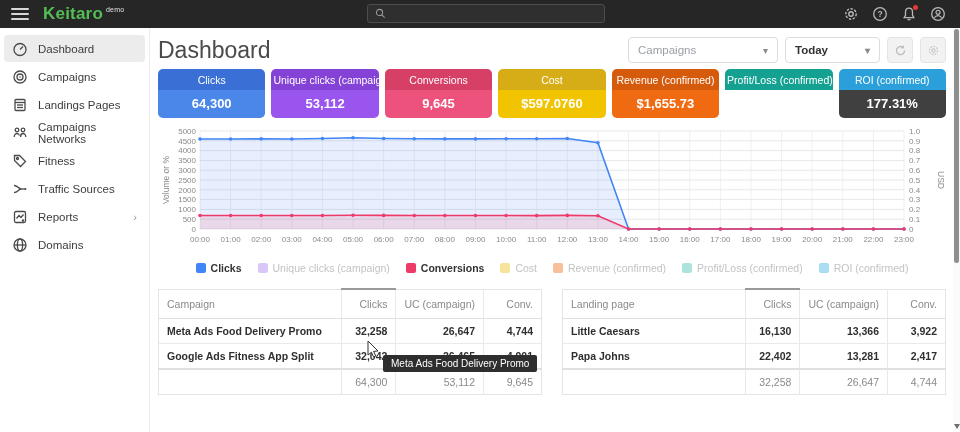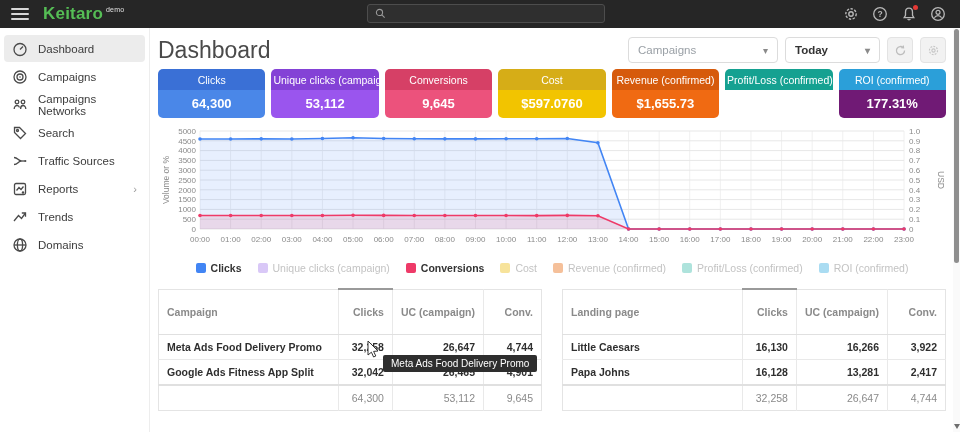--- a/index.html
+++ b/index.html
@@ -67,21 +67,21 @@
   .lg-item { display:flex; align-items:center; gap:5px; font-size:10.5px; cursor:pointer; }
   .lg-sw { width:10px; height:10px; border-radius:2px; }
   .lg-item.off { color:#c3c3c3; }
   .lg-item.on { color:#333; font-weight:bold; }
 
   
   .tables { display:flex; gap:20px; margin-top:11px; }
   .tbl-box { flex:1 1 0; }
   table { width:100%; border-collapse:collapse; font-size:10.5px;
           border:1px solid #e4e4e4; }
-  th { color:#8a8a8a; font-weight:700; text-align:left; padding:16px 8px;
+  th { color:#8a8a8a; font-weight:400; text-align:left; padding:8px 8px;
        border-bottom:1px solid #e0e0e0; cursor:pointer; white-space:nowrap; }
   th.num, td.num { text-align:right; border-left:1px solid #e9e9e9; }
   th.sorted { border-top:2px solid #9a9a9a; }
   tbody td { padding:6px 8px; border-bottom:1px solid #e9e9e9; color:#2f2f2f; }
   tbody td.name { font-weight:bold; }
   tbody td.num { font-weight:bold; }
   tbody tr { cursor:pointer; }
   tfoot td { padding:6px 8px; color:#8a8a8a; border-top:2px solid #e0e0e0; }
   .col-clicks { width:54px; } .col-uc { width:86px; } .col-conv { width:58px; }
 
@@ -160,58 +160,60 @@
     <div class="side-item">
       <span class="ic"><svg width="16" height="16" viewBox="0 0 16 16">
           <circle cx="8" cy="8" r="6" fill="none" stroke="#4a4a4a" stroke-width="1.3"></circle>
           <circle cx="8" cy="8" r="3" fill="none" stroke="#4a4a4a" stroke-width="1.3"></circle>
           <circle cx="8" cy="8" r="0.8" fill="#4a4a4a"></circle>
         </svg></span>
       <span>Campaigns</span>
     </div>
     <div class="side-item">
       <span class="ic"><svg width="16" height="16" viewBox="0 0 16 16">
+          <rect x="3" y="2.5" width="10" height="11" rx="1" fill="none" stroke="#4a4a4a" stroke-width="1.3"></rect>
+          <line x1="3" y1="5.5" x2="13" y2="5.5" fill="none" stroke="#4a4a4a" stroke-width="1.3"></line>
+          <line x1="5" y1="8" x2="11" y2="8" fill="none" stroke="#4a4a4a" stroke-width="1.3"></line>
+          <line x1="5" y1="10.5" x2="11" y2="10.5" fill="none" stroke="#4a4a4a" stroke-width="1.3"></line>
+        </svg></span>
+      <span>Landings Pages</span>
+    </div>
+    <div class="side-item">
+      <span class="ic"><svg width="16" height="16" viewBox="0 0 16 16">
           <circle cx="5" cy="5" r="1.8" fill="none" stroke="#4a4a4a" stroke-width="1.3"></circle>
           <circle cx="11" cy="5" r="1.8" fill="none" stroke="#4a4a4a" stroke-width="1.3"></circle>
           <path d="M2.2 12 C2.2 9.5 4 8.5 5 8.5 C6 8.5 7.2 9.2 7.4 10.5" fill="none" stroke="#4a4a4a" stroke-width="1.3"></path>
           <path d="M8.6 12 C8.6 9.5 10 8.5 11 8.5 C12 8.5 13.8 9.5 13.8 12" fill="none" stroke="#4a4a4a" stroke-width="1.3"></path>
         </svg></span>
       <span>Campaigns Networks</span>
     </div>
     <div class="side-item">
       <span class="ic"><svg width="16" height="16" viewBox="0 0 16 16">
           <path d="M2.5 2.5 L7.5 2.5 L13.5 8.5 L8.5 13.5 L2.5 7.5 Z" fill="none" stroke="#4a4a4a" stroke-width="1.3"></path>
           <circle cx="5.5" cy="5.5" r="1" fill="none" stroke="#4a4a4a" stroke-width="1.3"></circle>
         </svg></span>
-      <span>Search</span>
+      <span>Fitness</span>
     </div>
     <div class="side-item">
       <span class="ic"><svg width="16" height="16" viewBox="0 0 16 16">
           <path d="M2 4.5 C6 4.5 6 8 9.5 8" fill="none" stroke="#4a4a4a" stroke-width="1.3"></path>
           <path d="M2 11.5 C6 11.5 6 8 9.5 8" fill="none" stroke="#4a4a4a" stroke-width="1.3"></path>
           <line x1="9.5" y1="8" x2="13" y2="8" fill="none" stroke="#4a4a4a" stroke-width="1.3"></line>
           <circle cx="13.4" cy="8" r="1" fill="#4a4a4a"></circle>
         </svg></span>
       <span>Traffic Sources</span>
     </div>
     <div class="side-item">
       <span class="ic"><svg width="16" height="16" viewBox="0 0 16 16">
           <rect x="2.5" y="2.5" width="11" height="11" rx="1.5" fill="none" stroke="#4a4a4a" stroke-width="1.3"></rect>
           <polyline points="4.5,9.5 7,6.5 9,8.5 11.5,5.5" fill="none" stroke="#4a4a4a" stroke-width="1.3"></polyline>
           <circle cx="11" cy="11.5" r="1.2" fill="#4a4a4a"></circle>
         </svg></span>
       <span>Reports</span>
       <span class="chev">›</span>
-    </div>
-    <div class="side-item">
-      <span class="ic"><svg width="16" height="16" viewBox="0 0 16 16">
-          <polyline points="2,12 6.5,6.5 9.5,9.5 13.5,4" fill="none" stroke="#4a4a4a" stroke-width="1.3"></polyline>
-          <polyline points="9.8,4 13.5,4 13.5,7.7" fill="none" stroke="#4a4a4a" stroke-width="1.3"></polyline>
-        </svg></span>
-      <span>Trends</span>
     </div>
     <div class="side-item">
       <span class="ic"><svg width="16" height="16" viewBox="0 0 16 16">
           <circle cx="8" cy="8" r="6" fill="none" stroke="#4a4a4a" stroke-width="1.3"></circle>
           <ellipse cx="8" cy="8" rx="2.6" ry="6" fill="none" stroke="#4a4a4a" stroke-width="1.3"></ellipse>
           <line x1="2" y1="8" x2="14" y2="8" fill="none" stroke="#4a4a4a" stroke-width="1.3"></line>
         </svg></span>
       <span>Domains</span>
     </div>
   </nav>
@@ -263,21 +265,21 @@
       </div>
       <div class="card">
         <div class="lb" style="background:#d65a0c">Revenue (confirmed)</div>
         <div class="vl" style="background:#f06a12">$1,655.73</div>
       </div>
       <div class="card">
         <div class="lb" style="background:#15a191">Profit/Loss (confirmed)</div>
       </div>
       <div class="card">
         <div class="lb" style="background:#2b9fd9">ROI (confirmed)</div>
-        <div class="vl" style="background:#701a75">177.31%</div>
+        <div class="vl" style="background:#404040">177.31%</div>
       </div>
     </div>
 
   <div class="chart-wrap" id="chart"><svg width="100%" height="130" viewBox="0 0 788 130" preserveAspectRatio="none" font-family="Liberation Sans, sans-serif">
         <line x1="42" y1="7" x2="42" y2="105" stroke="#f0f0f0" stroke-width="1"></line>
         <line x1="72.6086956521739" y1="7" x2="72.6086956521739" y2="105" stroke="#f0f0f0" stroke-width="1"></line>
         <line x1="103.21739130434783" y1="7" x2="103.21739130434783" y2="105" stroke="#f0f0f0" stroke-width="1"></line>
         <line x1="133.82608695652175" y1="7" x2="133.82608695652175" y2="105" stroke="#f0f0f0" stroke-width="1"></line>
         <line x1="164.43478260869566" y1="7" x2="164.43478260869566" y2="105" stroke="#f0f0f0" stroke-width="1"></line>
         <line x1="195.04347826086956" y1="7" x2="195.04347826086956" y2="105" stroke="#f0f0f0" stroke-width="1"></line>
@@ -485,26 +487,26 @@
               <th>Landing page</th>
               <th class="num col-clicks sorted">Clicks</th>
               <th class="num col-uc">UC (campaign)</th>
               <th class="num col-conv">Conv.</th>
             </tr>
           </thead>
           <tbody>
             <tr>
               <td class="name">Little Caesars</td>
               <td class="num">16,130</td>
-              <td class="num">16,266</td>
+              <td class="num">13,366</td>
               <td class="num">3,922</td>
             </tr>
             <tr>
               <td class="name">Papa Johns</td>
-              <td class="num">16,128</td>
+              <td class="num">22,402</td>
               <td class="num">13,281</td>
               <td class="num">2,417</td>
             </tr>
           </tbody>
           <tfoot>
             <tr>
               <td></td>
               <td class="num">32,258</td>
               <td class="num">26,647</td>
               <td class="num">4,744</td>

